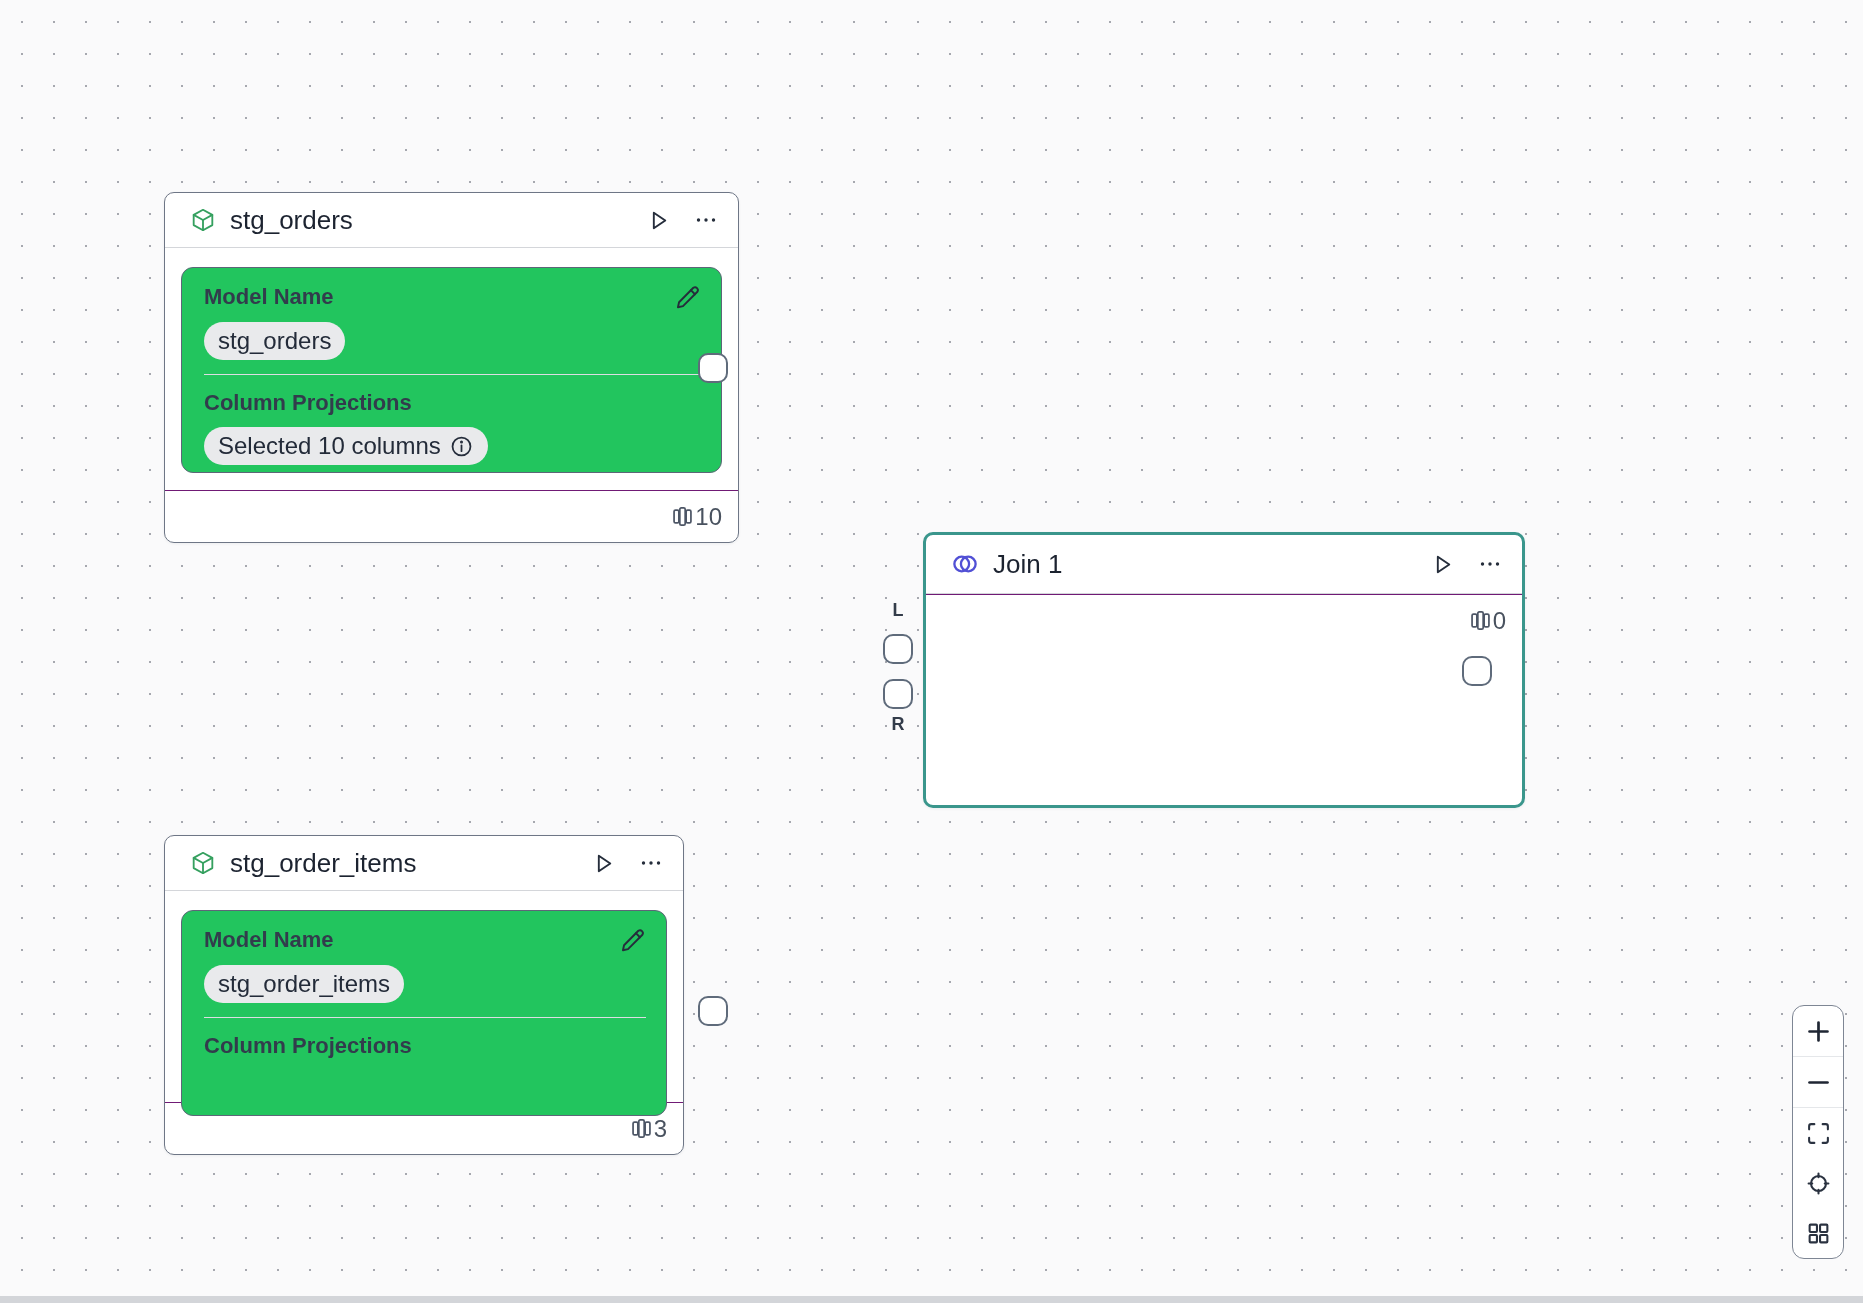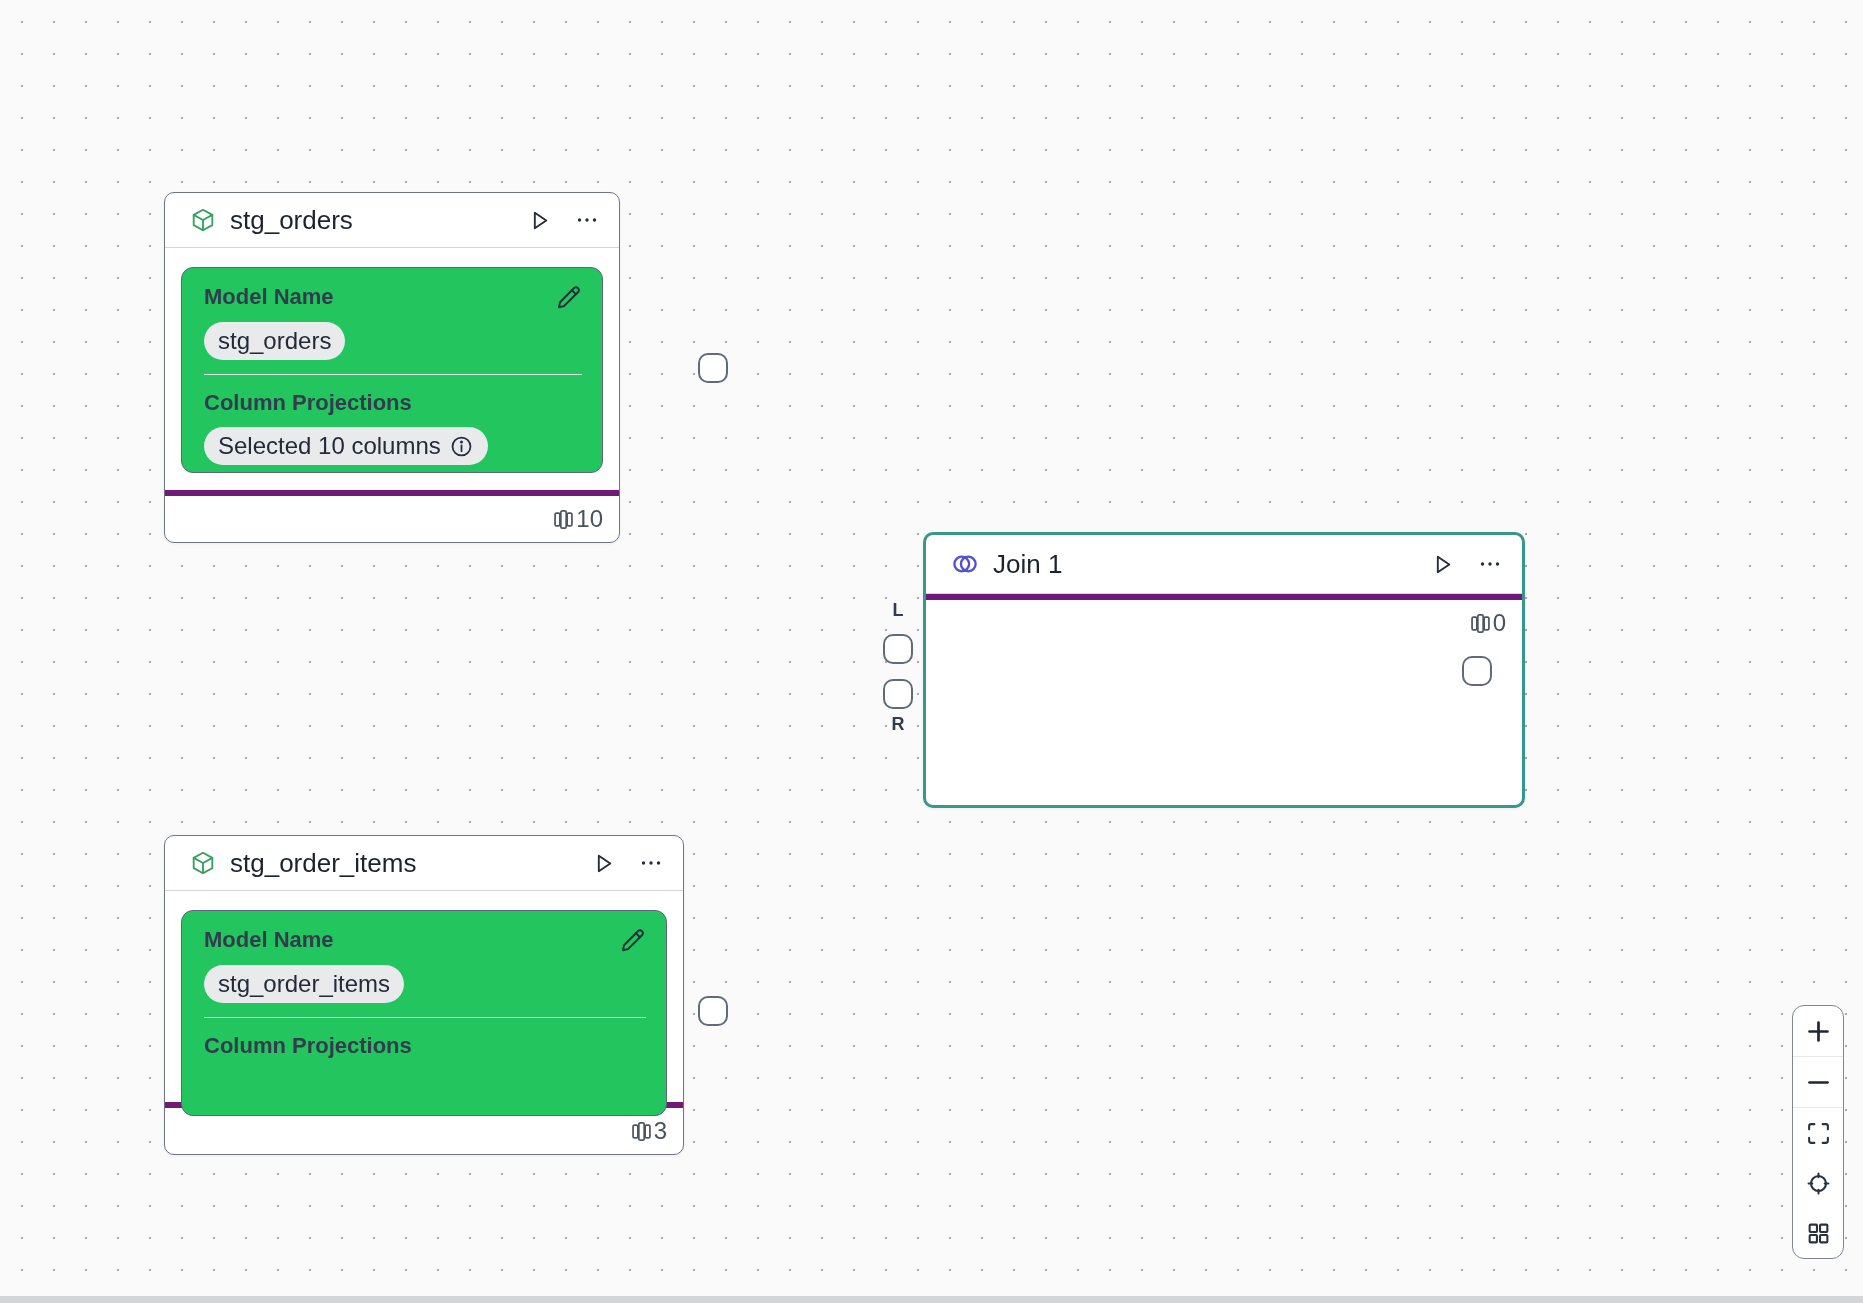--- a/index.html
+++ b/index.html
@@ -67,21 +67,21 @@
     background: none;
     border: none;
     padding: 0;
     cursor: pointer;
   }
 
   .node-body { flex: 1 1 auto; position: relative; }
 
   .node-footer {
     flex: 0 0 auto;
-    border-top: 6px solid #701a75;
+    border-top: 1px solid #701a75;
     display: flex;
     align-items: center;
     justify-content: flex-end;
     gap: 1px;
     padding-right: 16px;
     color: #49525f;
   }
   .model-node .node-footer { height: 52px; }
   .join-node  .node-footer { height: 52px; }
   .footer-count { font-size: 24px; color: #49525f; }
@@ -187,21 +187,21 @@
     border: none;
     border-top: 1px solid #e5e7ea;
     width: 100%;
   }
 </style>
 </head>
 <body>
 
 <div class="canvas">
 
-  <div class="node model-node" style="left:164px; top:192px; width:456px; height:351px;">
+  <div class="node model-node" style="left:164px; top:192px; width:575px; height:351px;">
     <div class="node-header">
       <span style="display:flex;">
         <svg width="26" height="26" viewBox="0 0 24 24" fill="none" stroke="#35a05f" stroke-width="1.7" stroke-linejoin="round" stroke-linecap="round">
           <path d="M12 2.6 L20.6 7.3 V16.7 L12 21.4 L3.4 16.7 V7.3 Z"></path>
           <path d="M3.4 7.3 L12 12 L20.6 7.3"></path>
           <path d="M12 12 V21.4"></path>
         </svg>
       </span>
       <span class="node-title">stg_orders</span>
       <span class="header-actions">

